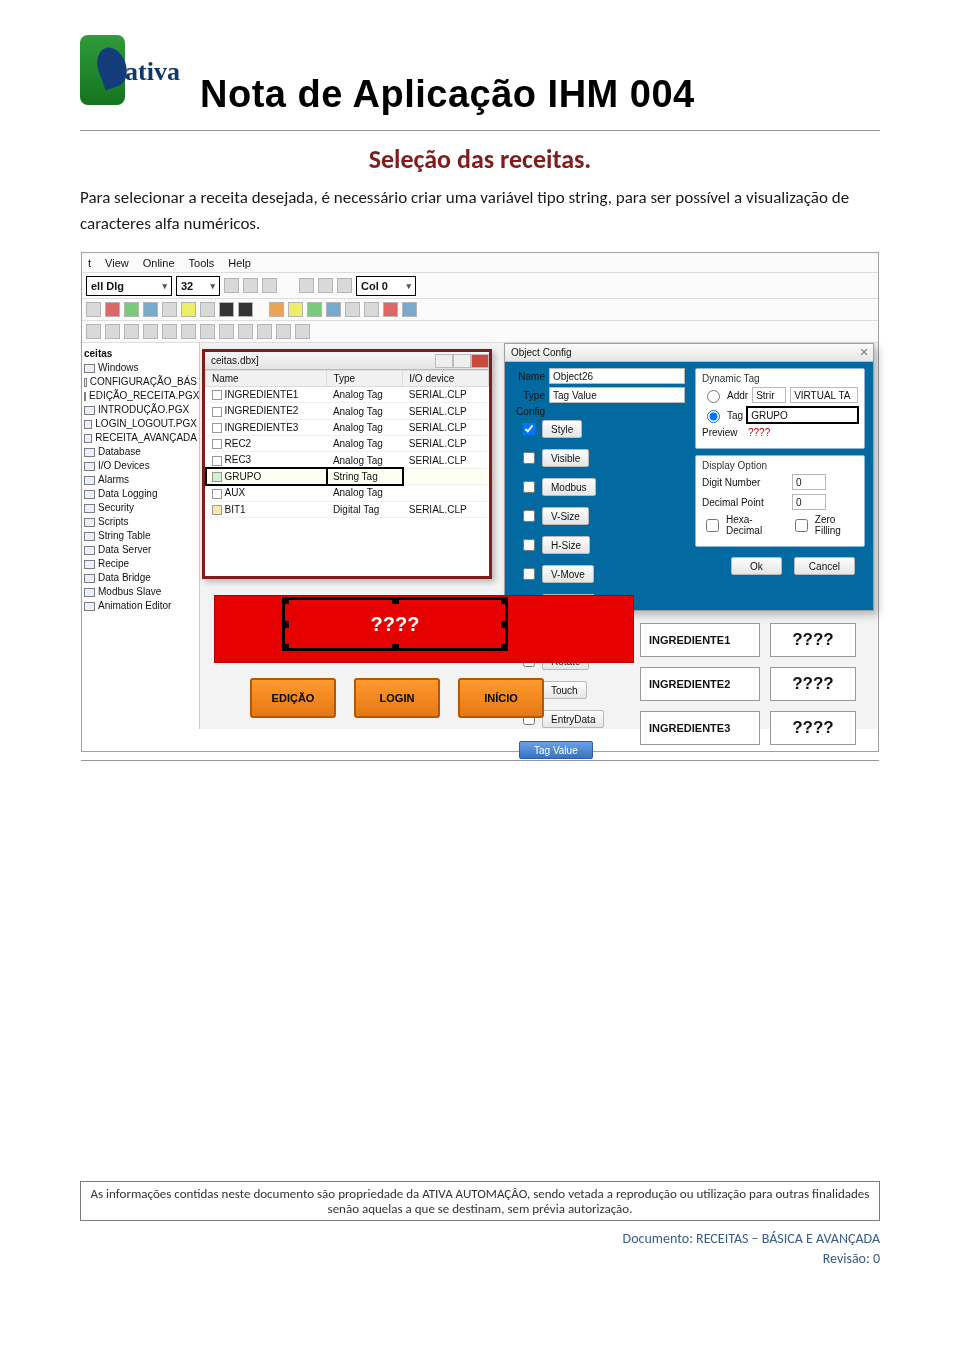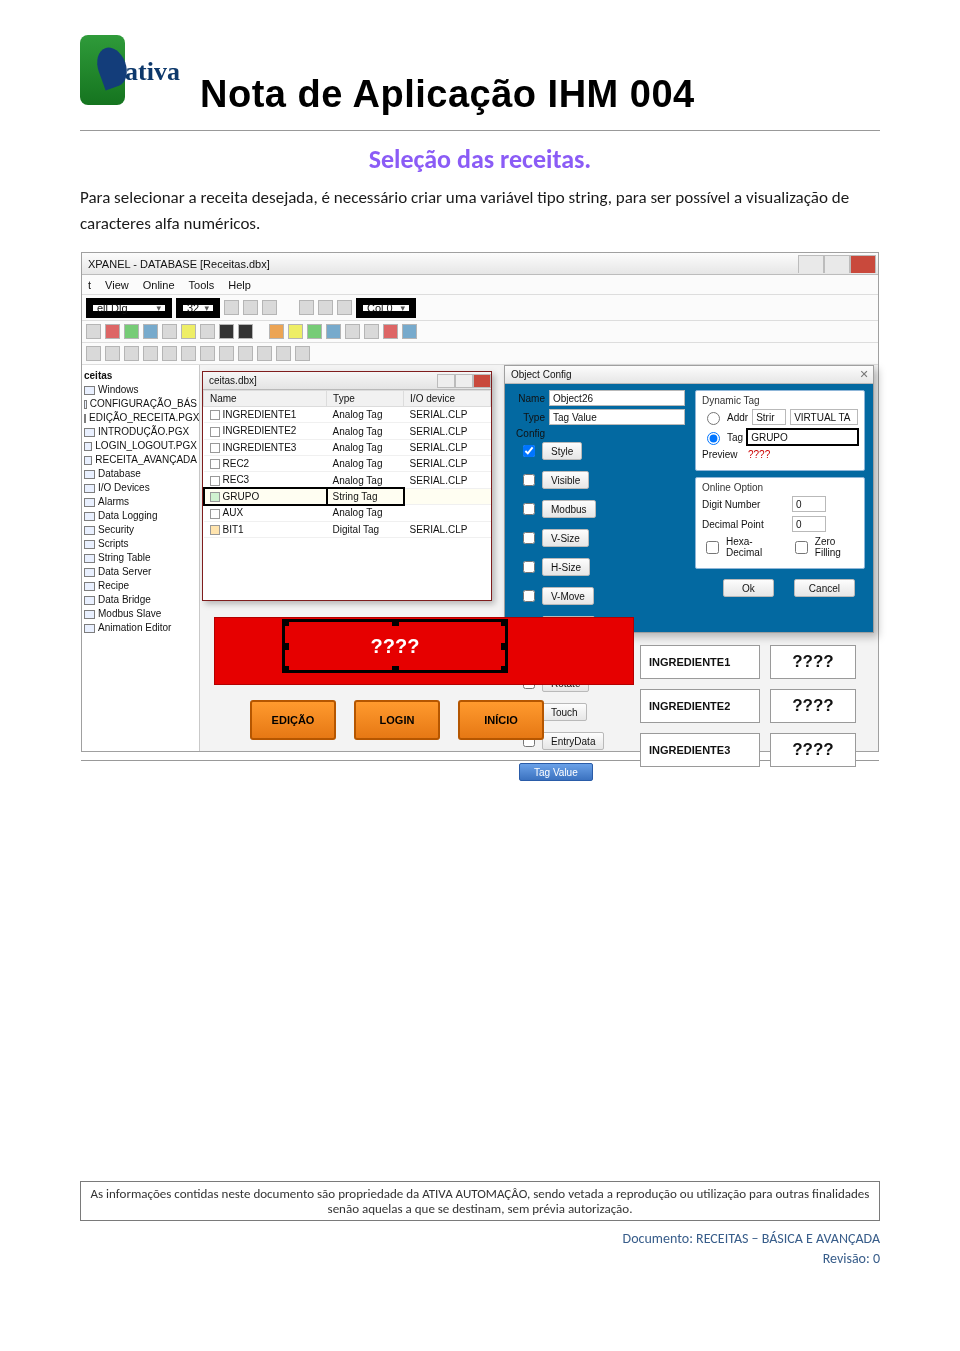--- a/index.html
+++ b/index.html
@@ -51,21 +51,21 @@
     padding-bottom: 4px;
   }
   .title-rule {
     height: 1px; background:#999; margin: 2px 0 12px 0;
   }
   .section-heading {
     text-align: center;
     font-family: Calibri, Arial, sans-serif;
     font-size: 26px;
     font-weight: bold;
-    color: #8b5cf6;
+    color: #7f1d1d;
     margin: 4px 0 10px 0;
   }
   .body-text {
     font-family: Calibri, Arial, sans-serif;
     font-size: 17px;
     line-height: 1.5;
     margin-bottom: 16px;
   }
   
   .shot {
@@ -94,23 +94,23 @@
     gap:14px; padding-left:6px;
     background:#fbfbfb; border-bottom:1px solid #ddd;
     font-size:11px;
   }
   .toolbar {
     height:26px; display:flex; align-items:center; gap:4px;
     padding:0 4px;
     background:#fbfbfb; border-bottom:1px solid #ddd;
   }
   .combo {
-    height:20px; border:7px solid #000000; background:#fff;
+    height:20px; border:1px solid #000000; background:#fff;
     display:flex; align-items:center; padding:0 4px; font-size:11px;
-    min-width:56px; position:relative;
+    min-width:56px; position:relative;font-weight:bold;
   }
   .combo::after { content:"▾"; position:absolute; right:4px; font-size:9px; color:#555;}
   .iconrow { height:22px; display:flex; align-items:center; gap:4px; padding:0 4px;
     background:#fbfbfb; border-bottom:1px solid #ddd;}
   .ic { width:15px; height:15px; background:#d9d9d9; border:1px solid #b5b5b5;}
   .ic.r { background:#d66;} .ic.g { background:#7c7;} .ic.b { background:#7ac;}
   .ic.y { background:#ee6;} .ic.o { background:#eca454;}
   .ic.k { background:#333;}
 
   .body-area {
@@ -123,21 +123,21 @@
     padding:4px 2px; font-size:10px; line-height:14px;
     overflow:hidden;
   }
   .tree-item { display:flex; align-items:center; gap:3px; white-space:nowrap;}
   .tree-ic { width:11px; height:9px; border:1px solid #7d7d7d; background:#e9f0ff;}
   .tree-item.hdr { font-weight:bold;}
 
   .tags-window {
     position:absolute; left:120px; top:6px;
     width:290px; height:230px; background:#fff;
-    border:1px solid #7f1d1d;
+    border:3px solid #7f1d1d;
     box-shadow: 3px 3px 6px rgba(0,0,0,0.25);
   }
   .tags-title {
     height:18px; background:linear-gradient(#f6f6f6,#e4e4e4);
     border-bottom:1px solid #b9b9b9; font-size:10px;
     display:flex; align-items:center; padding-left:6px;
   }
   .tags-title .spacer{flex:1;}
   .mini-wb { width:18px; height:14px; border:1px solid #bcbcbc; background:#eee;}
   .mini-wb.cl{background:#c9493c;}
@@ -181,21 +181,21 @@
   .btn-blue {
     height:18px; background:linear-gradient(#6aa1e8,#3b72c0); color:#fff;
     border:1px solid #2a5ca8; padding:0 14px; display:inline-flex; align-items:center;
     border-radius:2px;
   }
   .cfg-right .group { border:1px solid #8fb6d8; border-radius:2px; padding:4px 6px 6px 6px; margin-bottom:6px; background:#fff;}
   .group-title { font-size:10px; color:#333; margin-bottom:3px;}
   .radio-row { display:flex; align-items:center; gap:4px; margin-bottom:4px;}
   .mini-input { height:16px; border:1px solid #b9b9b9; background:#fff; padding:0 3px; font-size:10px; display:flex; align-items:center;}
   .mini-input.hl { outline:2.5px solid #000; outline-offset:-1px;}
-  .cfg-buttons { display:flex; gap:20px; justify-content:flex-end; padding:4px 10px 0 0;}
+  .cfg-buttons { display:flex; gap:12px; justify-content:flex-end; padding:4px 10px 0 0;}
 
   
   .canvas-red {
     position:absolute; left:132px; top:252px;
     width:420px; height:68px; background:#e60000;
     border:1px solid #b30000;
   }
   .canvas-red .selbox {
     position:absolute; left:70px; top:4px;
     width:220px; height:48px;
@@ -271,29 +271,20 @@
     </div>
     <div class="doc-title">Nota de Aplicação IHM 004</div>
   </div>
   <div class="title-rule"></div>
 
   <div class="section-heading">Seleção das receitas.</div>
   <div class="body-text">Para selecionar a receita desejada, é necessário criar uma variável tipo string, para ser possível a visualização de caracteres alfa numéricos.</div>
 
   <div class="shot">
 
-    <div class="titlebar">
-      <span>XPANEL - DATABASE [Receitas.dbx]</span>
-      <span class="spacer"></span>
-      <div class="winbtns">
-        <div class="winbtn"></div>
-        <div class="winbtn"></div>
-        <div class="winbtn close"></div>
-      </div>
-    </div>
 
     <div class="menubar">
       <span>t</span>
       <span>View</span>
       <span>Online</span>
       <span>Tools</span>
       <span>Help</span>
     </div>
 
     <div class="toolbar">
@@ -563,21 +554,21 @@
                   <input type="radio" checked="" style="">
                   <span>Tag</span>
                 <div class="mini-input hl" style="flex:1">GRUPO</div>
               </div>
               <div class="radio-row">
                   <span style="width:42px;">Preview</span>
                 <span style="color:#c00;">????</span>
               </div>
             </div>
             <div class="group">
-              <div class="group-title">Online Option</div>
+              <div class="group-title">Display Option</div>
               <div class="radio-row">
                   <span style="width:86px">Digit Number</span>
                   <div class="mini-input" style="width:34px">0</div>
                 </div>
               <div class="radio-row">
                   <span style="width:86px">Decimal Point</span>
                   <div class="mini-input" style="width:34px">0</div>
                 </div>
               <div class="radio-row">
                   <input type="checkbox" style="">

